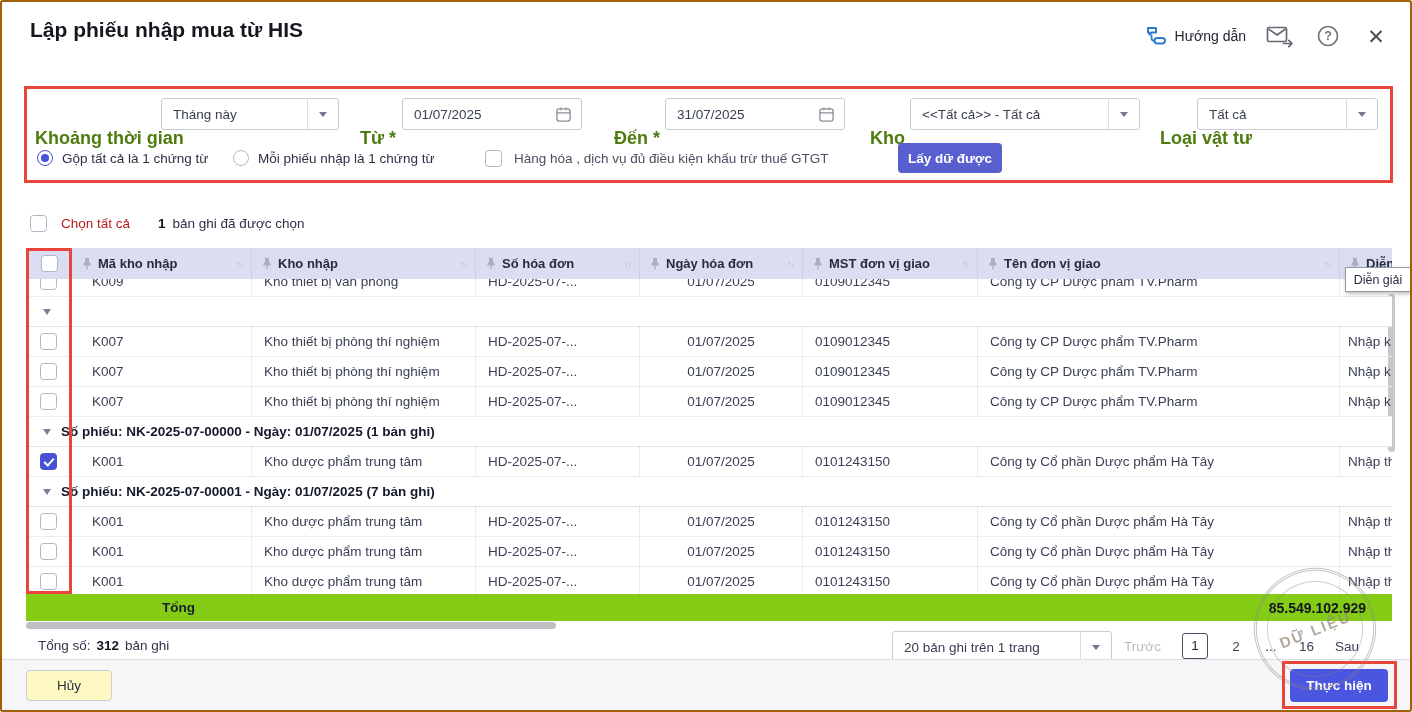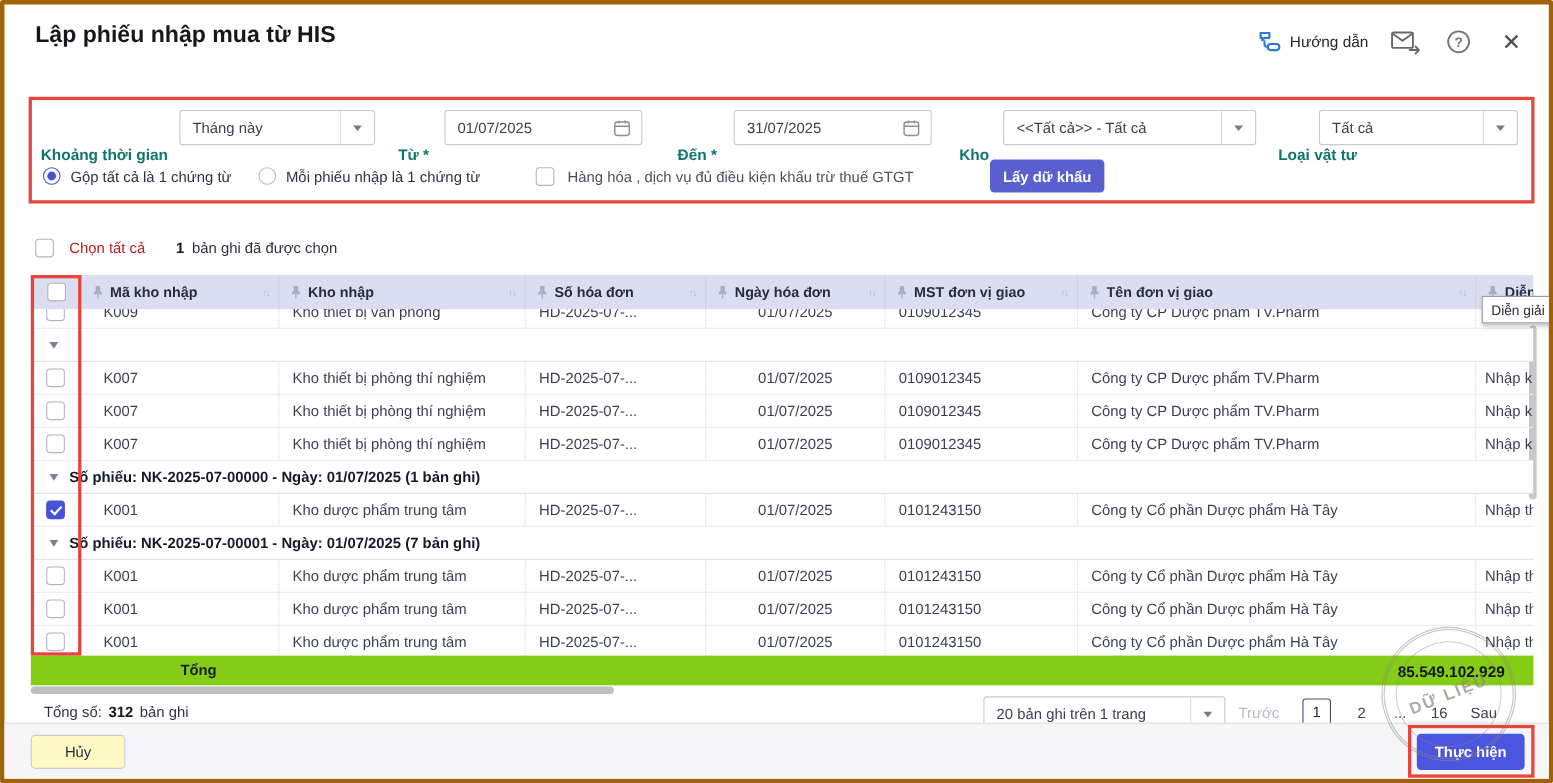--- a/index.html
+++ b/index.html
@@ -1,28 +1,28 @@
 <!DOCTYPE html>
 <html><head>
 <meta charset="utf-8">
 <style>
   html,body{margin:0;padding:0;background:#e9e9e9;font-family:"Liberation Sans",sans-serif;}
-  .window{position:relative;width:1412px;height:712px;background:#fff;border:4px solid #a16207;
+  .window{position:relative;width:1412px;height:712px;background:#fff;border:2px solid #a16207;
     border-radius:3px;box-sizing:border-box;overflow:hidden;}
   
   .page-title{position:absolute;left:28px;top:16px;font-size:21px;font-weight:bold;color:#14171d;}
   .titlebar-icons{position:absolute;right:20px;top:20px;display:flex;align-items:center;gap:20px;}
   .guide{display:flex;align-items:center;gap:8px;cursor:pointer;}
   .guide-label{font-size:14px;color:#22262f;}
   .icon-btn{display:flex;align-items:center;justify-content:center;width:28px;height:28px;cursor:pointer;}
   .close-x{font-size:21px;color:#4a4f58;line-height:1;}
   
   .filter-panel{position:absolute;left:22px;top:84px;width:1369px;height:97px;border:3px solid #e8453c;
     box-sizing:border-box;background:#fff;}
-  .f-label{font-size:14px;font-weight:bold;color:#0f766e;white-space:nowrap;margin-top:48px;}
+  .f-label{font-size:18px;font-weight:bold;color:#4d7c0f;white-space:nowrap;margin-top:48px;}
   .f-abs{position:absolute;top:9px;height:32px;display:flex;align-items:center;}
   .sel,.date{height:32px;border:1px solid #c6cbd4;border-radius:3px;background:#fff;box-sizing:border-box;
     display:flex;align-items:center;font-size:13.5px;color:#3a4052;cursor:pointer;}
   .sel .val,.date .val{padding-left:11px;flex:1;white-space:nowrap;overflow:hidden;}
   .sel .arrow-zone{width:30px;align-self:stretch;border-left:1px solid #d8dce2;display:flex;align-items:center;justify-content:center;}
   .caret{width:0;height:0;border-left:4.5px solid transparent;border-right:4.5px solid transparent;border-top:5.5px solid #707a8a;}
   .date .cal{margin-right:9px;display:flex;}
   .row2-item{position:absolute;top:54px;height:30px;display:flex;align-items:center;}
   .radio{width:16px;height:16px;border-radius:50%;border:1.5px solid #b4bac7;background:#fff;box-sizing:border-box;margin-right:9px;flex:none;position:relative;cursor:pointer;}
   .radio.on{border:1.5px solid #4752d6;}
@@ -193,21 +193,21 @@
       <span class="r-label">Gộp tất cả là 1 chứng từ</span>
     </div>
     <div class="row2-item" style="left:206px;">
       <span class="radio"></span>
       <span class="r-label">Mỗi phiếu nhập là 1 chứng từ</span>
     </div>
     <div class="row2-item" style="left:458px;">
       <span class="cb" style="margin-right:12px;"></span>
       <span class="c-label">Hàng hóa , dịch vụ đủ điều kiện khấu trừ thuế GTGT</span>
     </div>
-    <button class="btn-primary row2-item" style="left:871px;width:104px;height:30px;justify-content:center;">Lấy dữ khấu</button>
+    <button class="btn-primary row2-item" style="left:871px;width:104px;height:30px;justify-content:center;">Lấy dữ được</button>
   </div>
 
   <div class="select-all">
     <span class="cb"></span>
     <span class="sa-label">Chọn tất cả</span>
     <span class="sa-count">1</span>
     <span class="sa-suffix">bản ghi đã được chọn</span>
   </div>
 
   <div class="table">

